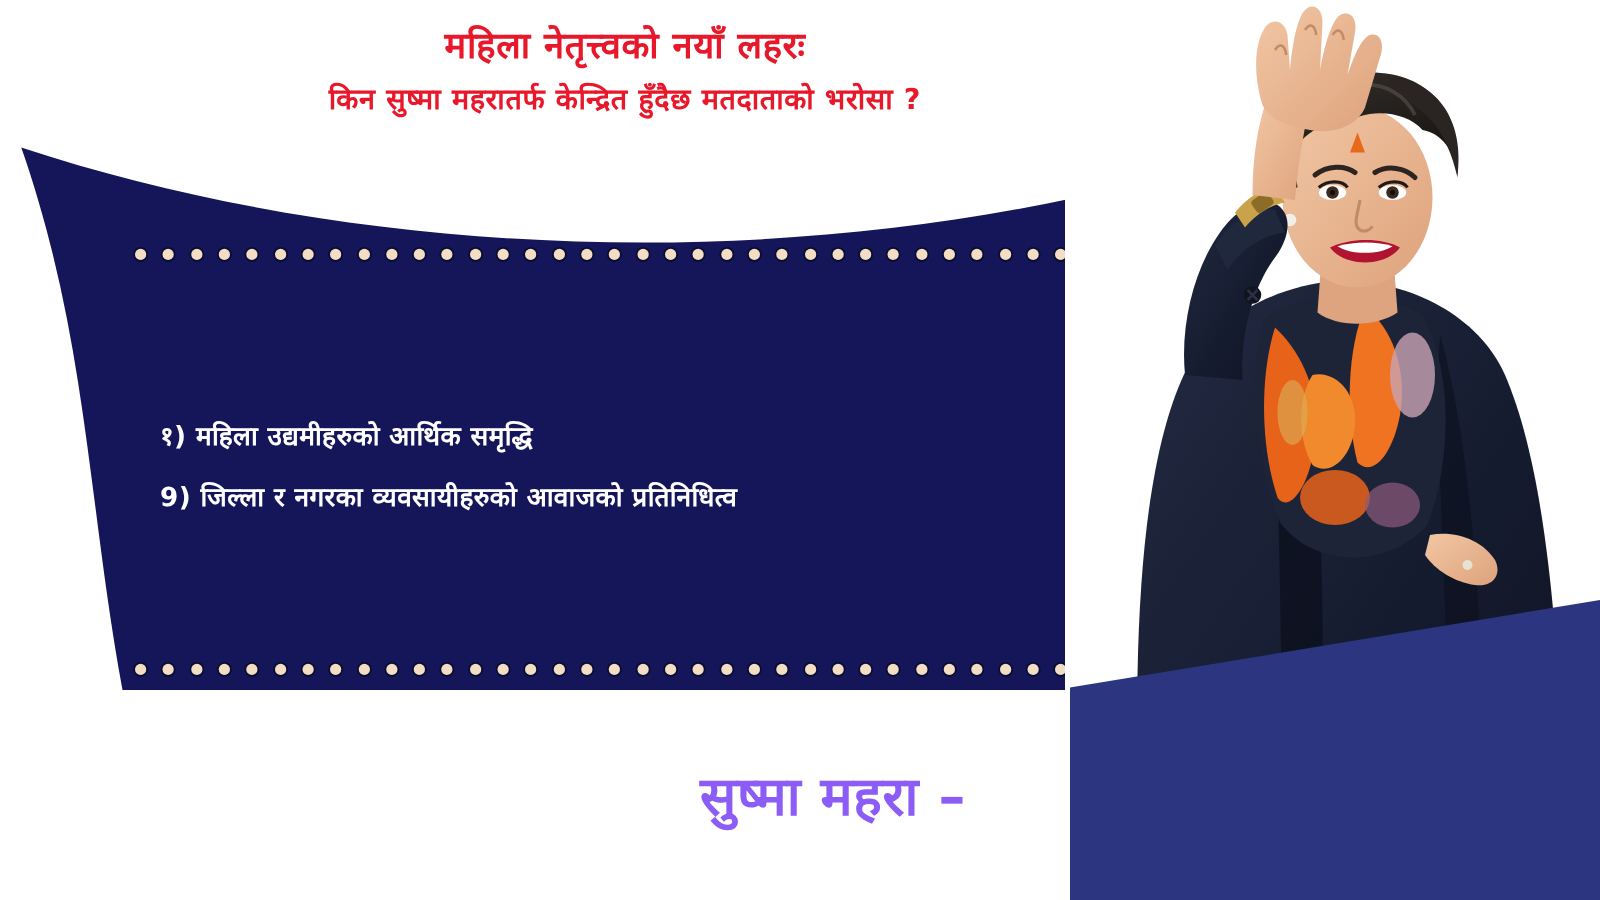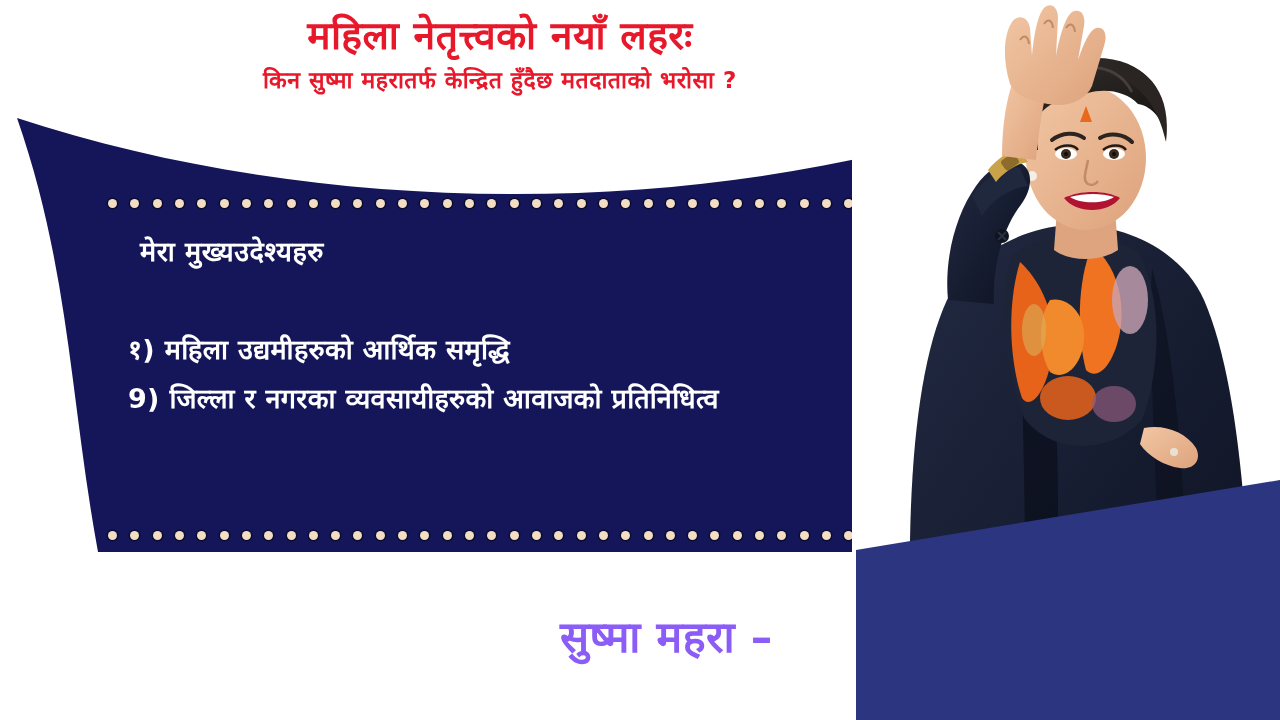--- a/index.html
+++ b/index.html
@@ -23,21 +23,21 @@
     pointer-events:none;
   }
   .title-line{
     color:#e8182b;
     font-weight:bold;
     font-size:31px;
     line-height:44px;
     letter-spacing:.5px;
     white-space:nowrap;
   }
-  .title-line.l1{font-size:39px;}
+  .title-line.l1{font-size:29px;}
   .title-line.l2{font-size:23px;}
 
   
   .banner-wrap{
     position:absolute;left:0;top:100px;width:1000px;height:470px;z-index:10;
   }
   .banner-svg{display:block;}
 
   .banner-content{
     position:absolute;left:0;top:100px;width:1000px;height:470px;z-index:14;
@@ -60,21 +60,21 @@
 
   .heading{
     position:absolute;left:140px;top:132px;
     color:#ffffff;font-size:27px;font-weight:bold;
     letter-spacing:.5px;white-space:nowrap;
   }
   .points{
     position:absolute;left:128px;top:225px;width:830px;
   }
   .point{
-    color:#ffffff;font-size:27px;font-weight:bold;
+    color:#ffffff;font-size:21px;font-weight:bold;
     line-height:49px;white-space:nowrap;letter-spacing:.3px;
   }
 
   
   .signature{
     position:absolute;left:560px;top:606px;z-index:24;
     color:#8b5cf6;font-size:43px;font-weight:bold;
     white-space:nowrap;letter-spacing:.5px;
   }
 
@@ -165,21 +165,20 @@
         <span class="dot"></span>
         <span class="dot"></span>
         <span class="dot"></span>
         <span class="dot"></span>
         <span class="dot"></span>
         <span class="dot"></span>
         <span class="dot"></span>
         <span class="dot"></span>
       </div>
 
-    <div class="heading">मेरा मुख्यउदेश्यहरु</div>
 
     <div class="points">
       <div class="point">१) महिला उद्यमीहरुको आर्थिक समृद्धि</div>
       <div class="point">9) जिल्ला र नगरका व्यवसायीहरुको आवाजको प्रतिनिधित्व</div>
     </div>
 
     <div class="dot-row bottom">
         <span class="dot"></span>
         <span class="dot"></span>
         <span class="dot"></span>

